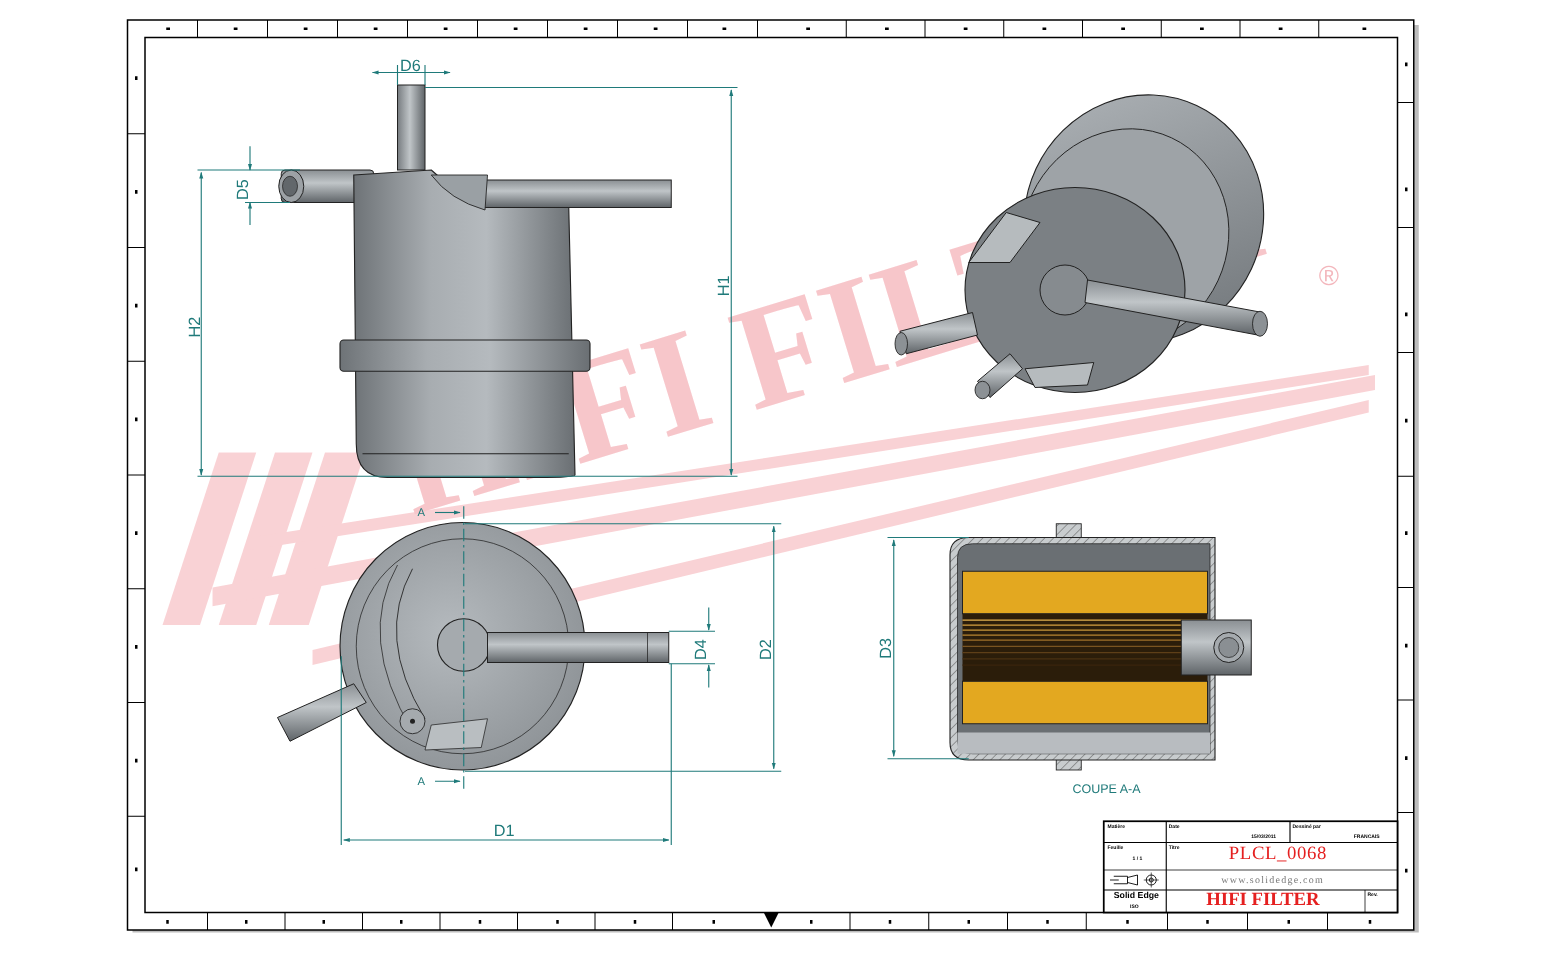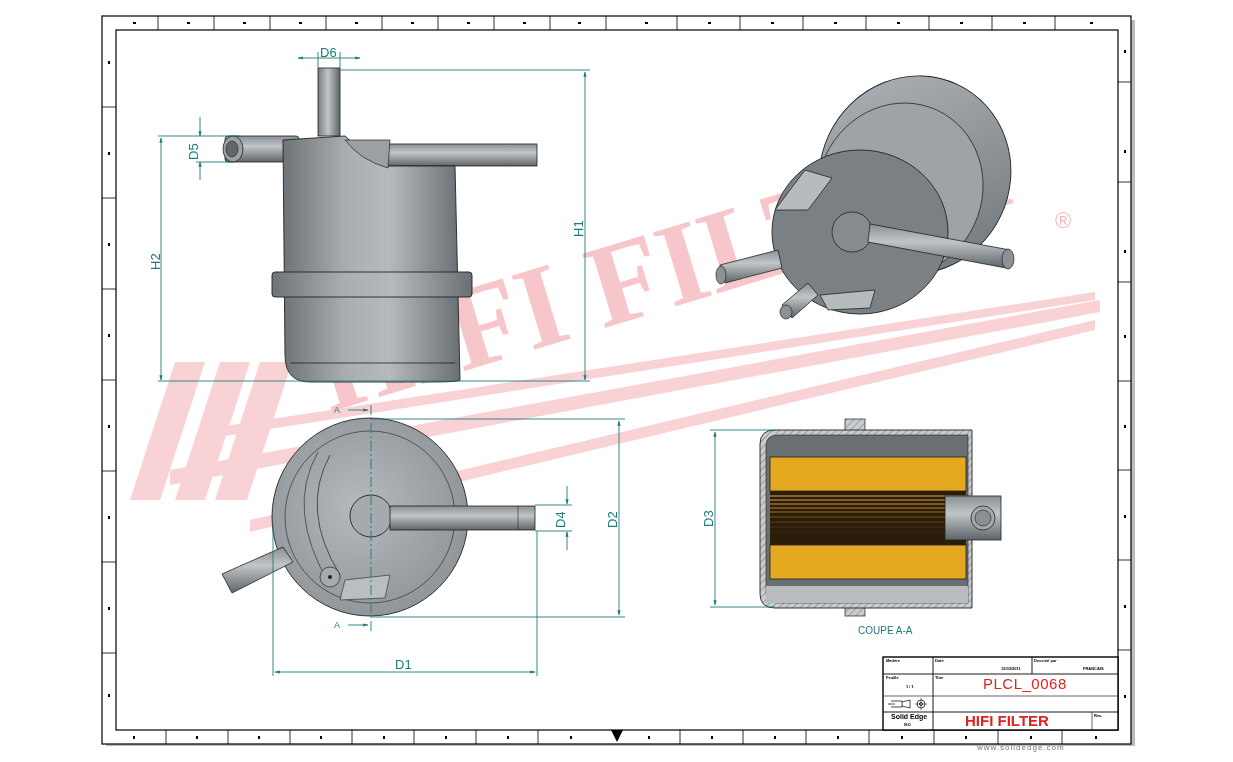--- a/index.html
+++ b/index.html
@@ -1,20 +1,20 @@
 <!DOCTYPE html>
 <html><head>
   <meta charset="utf-8">
   <style>
     html, body { margin:0; padding:0; background:#ffffff; }
     body { width:1233px; height:762px; position:relative; overflow:hidden; font-family:"Liberation Sans", sans-serif; }
     #sheet { position:absolute; left:0; top:0; width:1233px; height:762px; }
     .tb { position:absolute; font-family:"Liberation Sans", sans-serif; }
     .tiny { font-size:4px; color:#000; font-weight:bold; }
-    .title-text { font-family:Liberation Sans, sans-serif;text-align:right; }
+    .title-text { font-family:Liberation Serif, serif;text-align:right; }
   </style>
 </head>
 <body>
 
 <svg id="sheet" width="1233" height="762" viewBox="0 0 1233 762" xmlns="http://www.w3.org/2000/svg">
   <defs>
     <linearGradient id="cyl" x1="0" x2="1" y1="0" y2="0">
       <stop offset="0" stop-color="#6e7377"></stop>
       <stop offset="0.35" stop-color="#a8adb1"></stop>
       <stop offset="0.6" stop-color="#b5babe"></stop>
@@ -306,17 +306,17 @@
 
 <div class="tb tiny" style="left:886px;top:658px;">Matière</div>
 <div class="tb tiny" style="left:935px;top:658px;">Date</div>
 <div class="tb tiny" style="left:1001px;top:666px;">15/03/2011</div>
 <div class="tb tiny" style="left:1034px;top:658px;">Dessiné par</div>
 <div class="tb tiny" style="left:1083px;top:666px;">FRANCAIS</div>
 <div class="tb tiny" style="left:886px;top:675px;">Feuille</div>
 <div class="tb tiny" style="left:906px;top:684px;">1 / 1</div>
 <div class="tb tiny" style="left:935px;top:675px;">Titre</div>
 <div class="tb title-text" style="left:983px;top:675px;font-size:15px;color:#e52020;letter-spacing:0.5px;">PLCL_0068</div>
-<div class="tb title-text" style="left:977px;top:699px;font-size:8px;color:#777;letter-spacing:1px;margin-top:44px;">www.solidedge.com</div>
+<div class="tb title-text" style="left:977px;top:699px;font-size:8px;color:#777;letter-spacing:1px;">www.solidedge.com</div>
 <div class="tb" style="left:891px;top:713px;font-size:7px;font-weight:bold;color:#000;">Solid Edge</div>
 <div class="tb" style="left:904px;top:722px;font-size:4px;font-weight:bold;color:#000;">ISO</div>
 <div class="tb title-text" style="left:965px;top:712px;font-size:15px;font-weight:bold;color:#e52020;">HIFI FILTER</div>
 <div class="tb tiny" style="left:1094px;top:713px;">Rev.</div>
 
 </body></html>

